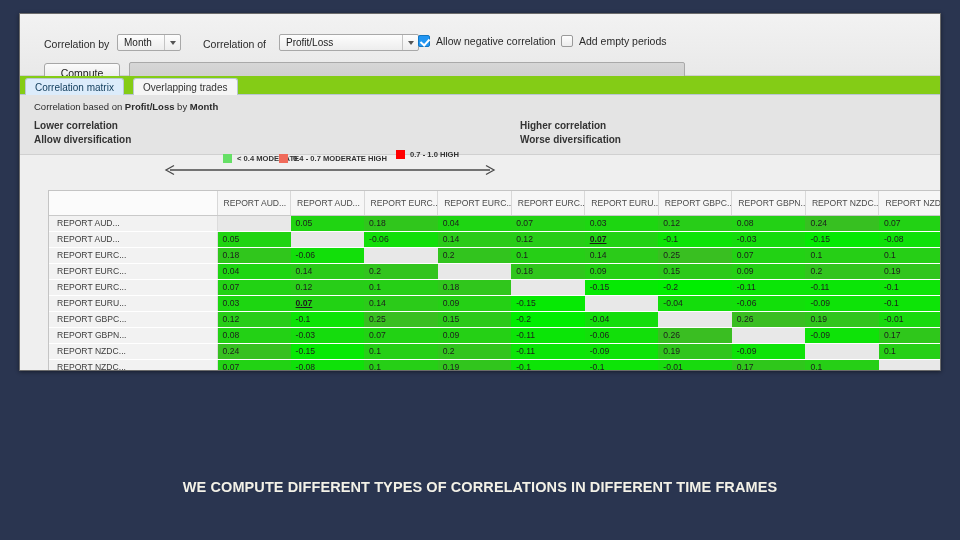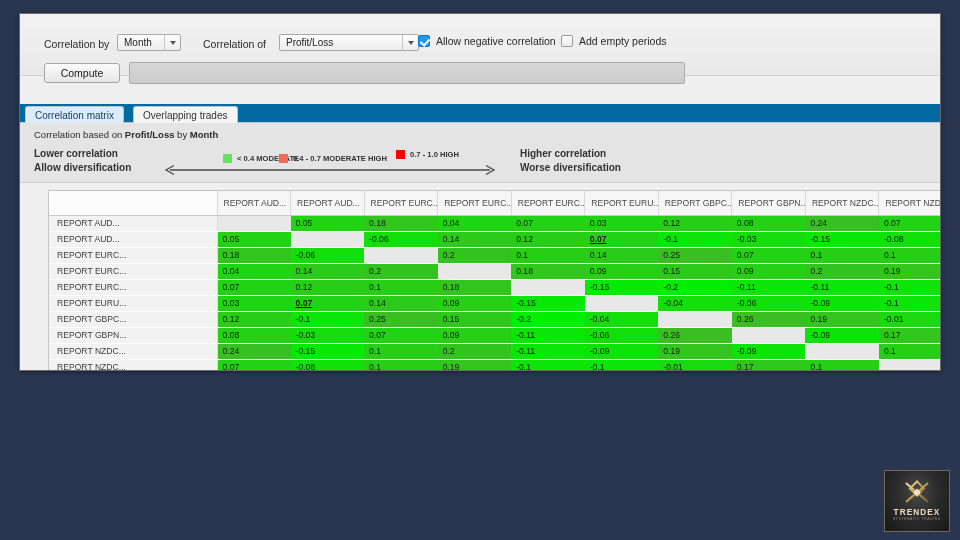--- a/index.html
+++ b/index.html
@@ -68,24 +68,23 @@
   }
   .progress-track {
     position: absolute; left: 109px; top: 48px; width: 556px; height: 22px;
     background: linear-gradient(#d6d6d6,#cccccc);
     border: 1px solid #a9a9a9; border-radius: 2px;
   }
 
   
   .tabstrip {
     position: relative; height: 19px;
-    background: #0369a1;
+    background: #84cc16;
     border-bottom: 1px solid #b9c6d2;
     padding-left: 6px;
-    margin-top: 28px;
   }
   .tab {
     position: absolute; top: 2px; height: 18px;
     border: 1px solid #b9c6d2; border-bottom: none;
     border-radius: 3px 3px 0 0;
     font-size: 10px; color: #1b3a57;
     padding: 0 9px; display: flex; align-items: center;
     white-space: nowrap; cursor: pointer;
   }
   .tab.active { background: #dcecfb; color: #15405f; }
@@ -400,32 +399,16 @@
               <td class="cell" style="background: rgb(24, 218, 14);"><span>-0.01</span></td>
               <td class="cell" style="background: rgb(47, 199, 27);"><span>0.17</span></td>
               <td class="cell" style="background: rgb(38, 207, 22);"><span>0.1</span></td>
               <td class="cell diag"></td>
             </tr>
           </tbody>
       </table>
     </div>
   </div>
 
-
-  <div class="logo-card">
-    <svg class="logo-mark" viewBox="0 0 60 52">
-      <defs>
-        <linearGradient id="gold" x1="0" y1="0" x2="1" y2="1">
-          <stop offset="0%" stop-color="#f3e3b6"></stop>
-          <stop offset="45%" stop-color="#c9a54e"></stop>
-          <stop offset="100%" stop-color="#7c6330"></stop>
-        </linearGradient>
-      </defs>
-      <path d="M30 3 L44 17 L30 31 L16 17 Z" fill="none" stroke="url(#gold)" stroke-width="4"></path>
-      <path d="M8 6 L52 44" stroke="url(#gold)" stroke-width="4" fill="none"></path>
-      <path d="M52 6 L8 44" stroke="url(#gold)" stroke-width="4" fill="none"></path>
-      <path d="M30 17 L38 25 L30 33 L22 25 Z" fill="#efe0bb"></path>
-    </svg>
-    <div class="logo-name">TRENDEX</div>
-    <div class="logo-tagline">SYSTEMATIC TRADING</div>
-  </div>
+  <div class="caption-sub">WE COMPUTE DIFFERENT TYPES OF CORRELATIONS IN DIFFERENT TIME FRAMES</div>
+
 
 </div>
 
 </body></html>

